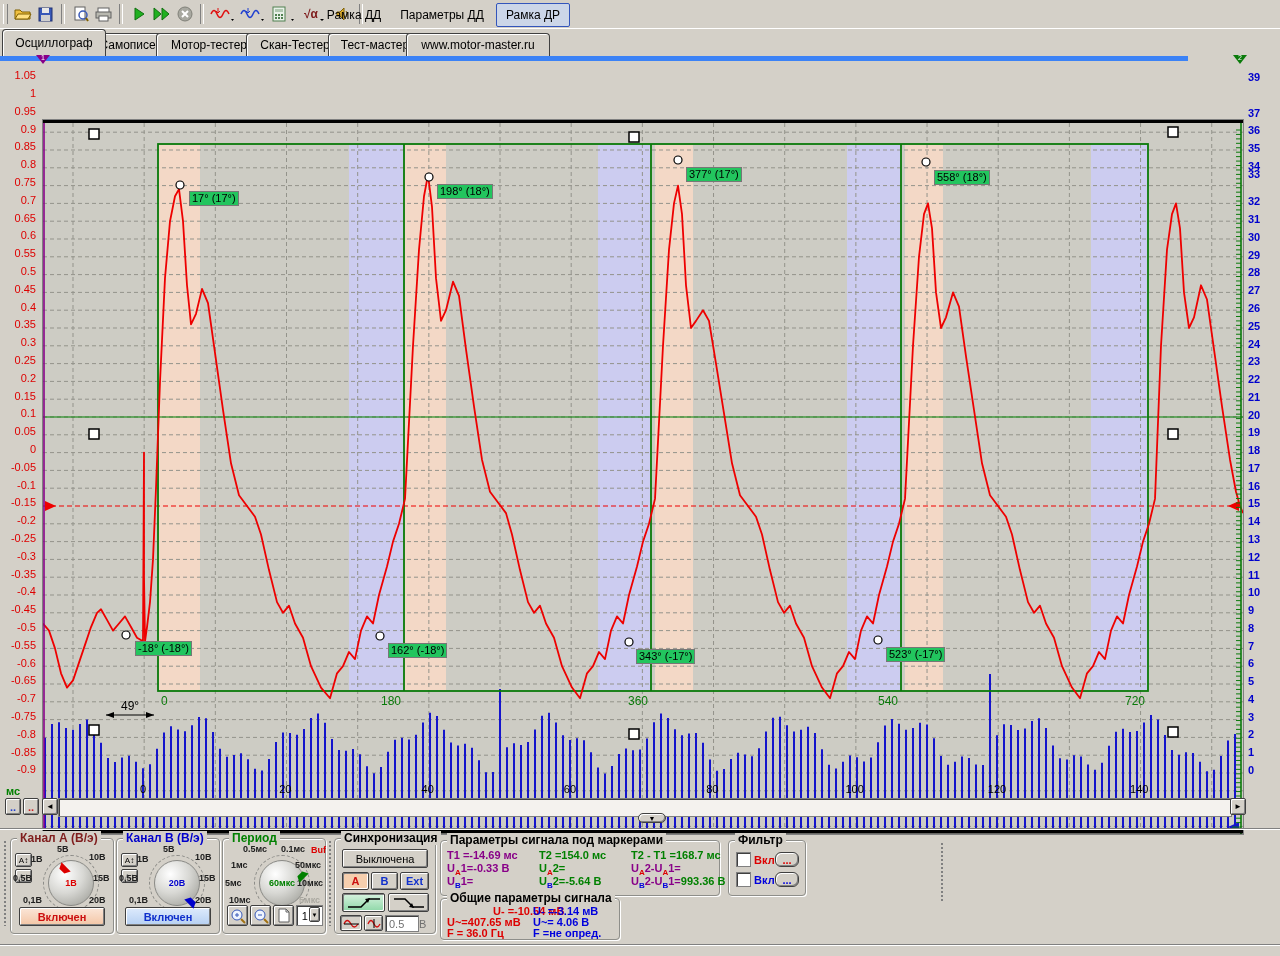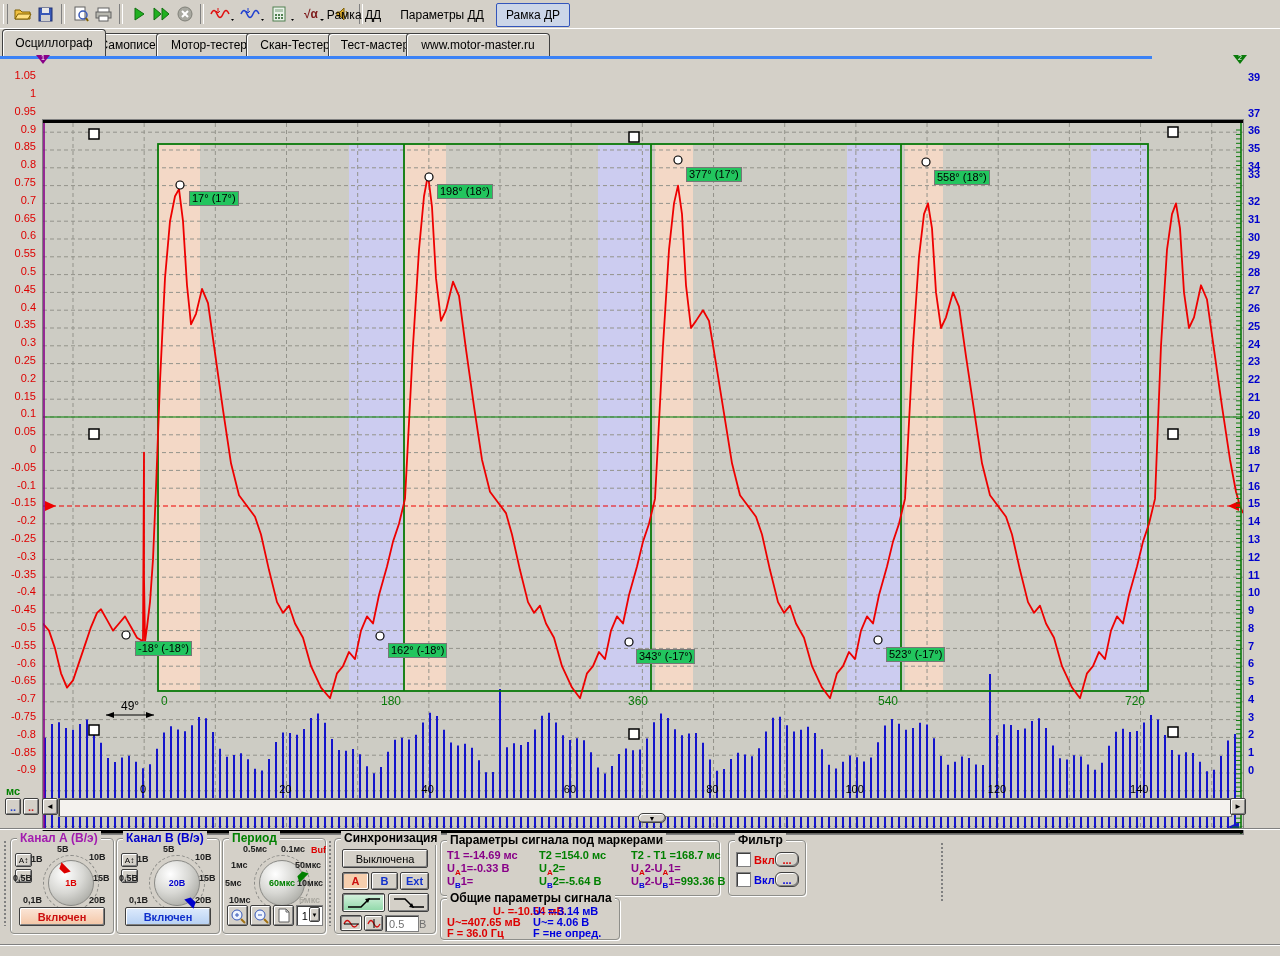--- a/index.html
+++ b/index.html
@@ -12,21 +12,21 @@
   .btn.pressed{box-shadow:inset 1px 1px 0 #808080, inset -1px -1px 0 #ffffff;}
   .tbtn{width:23px;height:22px;background:#d4d0c8;display:flex;align-items:center;justify-content:center;border-radius:2px;}
   .sunken{background:#fff;border:1px solid #808080;box-shadow:inset 1px 1px 0 #404040;}
   .groupbox{position:absolute;border:1px solid #8e8e8a;border-radius:4px;box-shadow:1px 1px 0 #ffffff, inset 1px 1px 0 #ffffff;}
   .grouptitle{position:absolute;top:-8px;left:6px;background:#d4d0c8;padding:0 3px;font-weight:bold;font-size:12px;white-space:nowrap;}
   .sep{width:2px;height:20px;border-left:1px solid #808080;border-right:1px solid #fff;margin:0 4px;}
   .grip{width:3px;height:20px;border-left:1px solid #fff;border-right:1px solid #808080;margin:0 3px;}
   .vdots{position:absolute;width:4px;background-image:radial-gradient(circle,#808080 35%,transparent 36%);background-size:4px 4px;}
   
   #toolbar{position:absolute;left:0;top:0;width:1280px;height:28px;display:flex;align-items:center;border-bottom:1px solid #fff;}
-  #tabbar{position:absolute;left:0;top:28px;width:1152px;height:28px;border-bottom:3px solid #3b82f6;}
+  #tabbar{position:absolute;left:0;top:28px;width:1152px;height:28px;border-bottom:5px solid #3b82f6;padding-left:36px;}
   .tab{position:absolute;bottom:0;height:22px;background:#d4d0c8;border:1px solid #404040;border-bottom:none;
        border-top-left-radius:4px;border-top-right-radius:4px;box-shadow:inset 1px 1px 0 #fff;
        display:flex;align-items:center;justify-content:center;padding:0 8px;font-size:12px;white-space:nowrap;}
   .tab.active{height:26px;font-weight:normal;z-index:3;}
   
   #plot{position:absolute;left:42px;top:63px;width:1200px;height:714px;background:#cdccc4;border:1px solid #808080;}
   .axlbl{position:absolute;font-size:11px;line-height:11px;}
   .ann{position:absolute;background:#22c55e;border:1px solid #777;padding:0 2px;font-size:11px;line-height:13px;white-space:nowrap;z-index:5;}
   .tri{position:absolute;width:0;height:0;z-index:7;}
   .trinum{position:absolute;font-size:7px;color:#fff;z-index:8;}
@@ -713,21 +713,21 @@
   </div>
 
   <div class="groove" style="left:0;top:828px;width:1280px;"></div>
 
   <div id="panel" class="abs" style="left:0;top:830px;width:1280px;height:112px;">
     <div class="vdots" style="left:3px;top:10px;height:86px;"></div>
     <div class="vdots" style="left:328px;top:10px;height:86px;"></div>
     <div class="vdots" style="left:940px;top:12px;height:60px;"></div>
 
     <div class="groupbox" style="left:10px;top:8px;width:102px;height:94px;">
-      <div class="grouptitle" style="color:#a21caf">Канал А (В/э)</div>
+      <div class="grouptitle" style="color:#7f1d1d">Канал А (В/э)</div>
       <div class="btn abs" style="left:4px;top:14px;width:17px;height:14px;font-size:8px;">A↕</div>
       <div class="btn abs" style="left:4px;top:30px;width:17px;height:14px;font-size:8px;color:#888;">A↕</div>
       <div class="knobring" style="left:32px;top:16px;"></div>
       <div class="knob" style="left:37px;top:21px;">
         <span class="kv" style="color:#dd0000">1В</span>
       </div>
       <div class="ptr" style="left:44px;top:26px;border-left:6px solid #dd0000;border-top:3px solid transparent;border-bottom:3px solid transparent;transform:rotate(135deg);"></div>
       <div class="dials" id="dials-a"></div>
       <div class="btn abs" style="left:8px;top:68px;width:86px;height:19px;background:linear-gradient(#fbe6d8,#f3c6a6);color:#cc1010;font-weight:bold;">Включен</div>
     <div class="dlabel" style="left: 12px; top: 56px;">0,1В</div>

